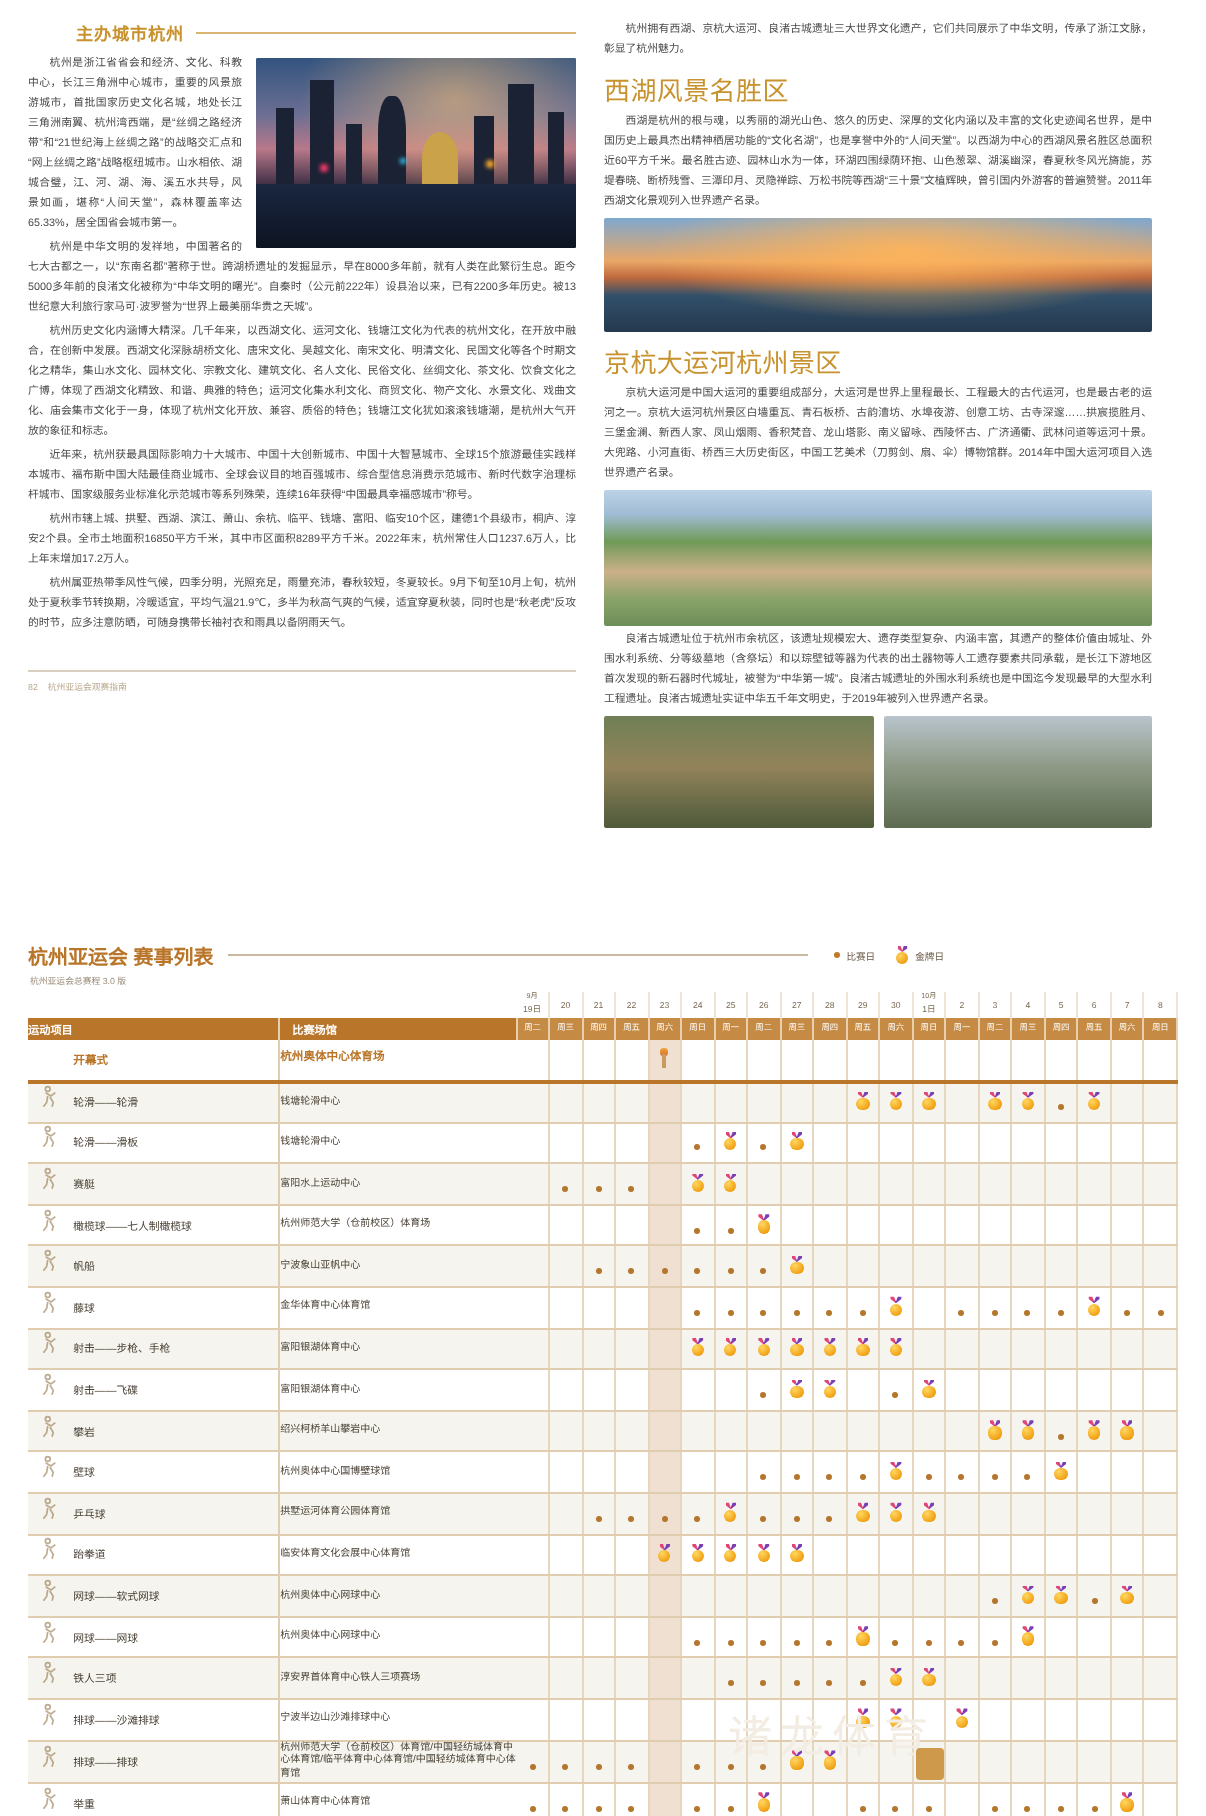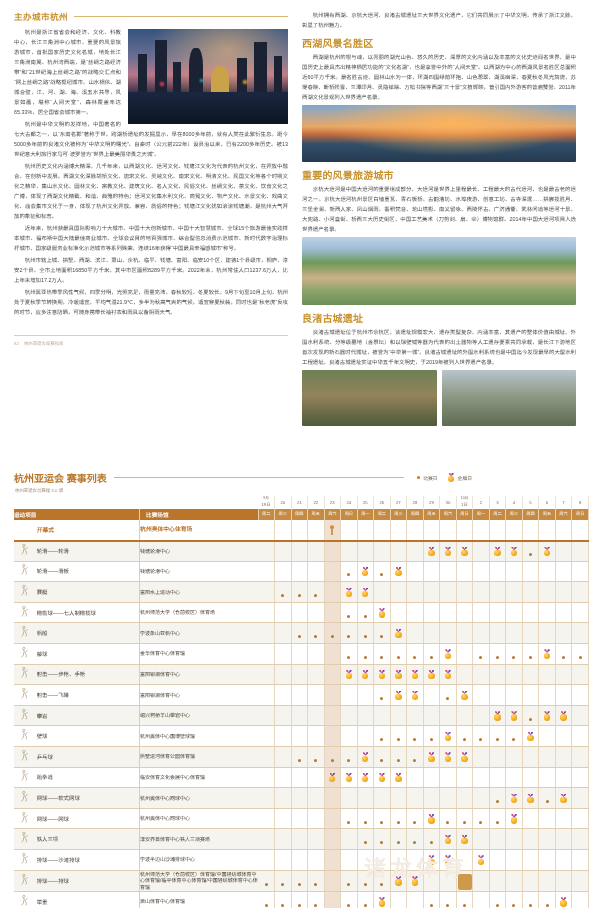--- a/index.html
+++ b/index.html
@@ -8,24 +8,24 @@
     width:603px;height:908px;background:#ffffff;
     font-family:"Liberation Sans","DejaVu Sans",sans-serif;
     color:#3a3a3a;overflow:hidden;position:relative;
   }
   
   .page-top{position:relative;width:603px;height:452px;box-sizing:border-box;padding:10px 14px 0 14px;}
   .cols{display:flex;gap:14px;}
   .col{width:274px;}
   .sec-head{display:flex;align-items:center;gap:6px;margin:0 0 5px 0;}
   .sec-head .t{
-    color:#c8932f;font-weight:bold;font-size:8.6px;white-space:nowrap;letter-spacing:.4px;
+    color:#c8932f;font-weight:bold;font-size:8.6px;white-space:nowrap;letter-spacing:.4px;margin-left:24px;
   }
   .sec-head .rule{flex:1;height:1px;background:#d8b571;}
-  .sub-head{color:#c8932f;font-weight:bold;font-size:10px;margin:5px 0 2px 0;letter-spacing:.2px;}
+  .sub-head{color:#c8932f;font-weight:normal;font-size:13px;margin:5px 0 2px 0;letter-spacing:.2px;}
   p.body{
     margin:0 0 2px 0;font-size:5.4px;line-height:1.85;text-align:justify;
     text-indent:2em;color:#4a4a4a;
   }
   .wrapimg{
     float:right;width:160px;height:95px;margin:2px 0 3px 7px;border-radius:1px;
     background:linear-gradient(180deg,#2f4b74 0%,#4a5f86 28%,#8a5a6e 52%,#3a2b44 74%,#151d2e 100%);
     position:relative;overflow:hidden;
   }
   .wrapimg .sky{position:absolute;inset:0;background:
@@ -97,21 +97,21 @@
      background:linear-gradient(180deg,#f2a33a,#d8702a);}
   .torch .bd{position:absolute;bottom:0;left:2.2px;width:2.4px;height:6.5px;background:#c89a5c;}
 
   .cell-dot{width:3px;height:3px;border-radius:50%;background:#b5762c;display:inline-block;}
   .cell-medal{display:inline-block;width:7.5px;height:9.5px;position:relative;}
   .cell-medal .rib{position:absolute;top:0;left:1.1px;width:5.4px;height:4.2px;
       background:linear-gradient(90deg,#e0457a 0 45%,#7b3fb5 45% 100%);
       clip-path:polygon(0 0,33% 0,50% 58%,67% 0,100% 0,100% 28%,50% 78%,0 28%);}
   .cell-medal .cir{position:absolute;bottom:0;left:0.6px;width:6.3px;height:6.3px;border-radius:50%;
       background:radial-gradient(circle at 35% 30%,#ffd760,#f2a317 68%,#d98a0c);}
-  .wm{position:absolute;right:18px;bottom:26px;font-size:22px;color:#f2ece2;font-weight:bold;letter-spacing:4px;pointer-events:none;margin-left:36px;}
+  .wm{position:absolute;right:18px;bottom:26px;font-size:22px;color:#f2ece2;font-weight:normal;letter-spacing:4px;pointer-events:none;margin-left:36px;}
   .corner-logo{position:absolute;right:14px;bottom:18px;width:14px;height:16px;}
   .corner-logo .b{position:absolute;inset:0;background:#c8882f;border-radius:2px;opacity:.85;}
 </style>
 </head>
 <body>
 
 <div class="page-top">
   <div class="cols">
 
     <div class="col">
@@ -151,25 +151,24 @@
       </div>
     </div>
 
     <div class="col">
       <p class="body">杭州拥有西湖、京杭大运河、良渚古城遗址三大世界文化遗产，它们共同展示了中华文明，传承了浙江文脉，彰显了杭州魅力。</p>
 
       <div class="sub-head">西湖风景名胜区</div>
       <p class="body">西湖是杭州的根与魂，以秀丽的湖光山色、悠久的历史、深厚的文化内涵以及丰富的文化史迹闻名世界，是中国历史上最具杰出精神栖居功能的“文化名湖”，也是享誉中外的“人间天堂”。以西湖为中心的西湖风景名胜区总面积近60平方千米。最名胜古迹、园林山水为一体，环湖四围绿荫环抱、山色葱翠、湖溪幽深，春夏秋冬风光旖旎，苏堤春晓、断桥残雪、三潭印月、灵隐禅踪、万松书院等西湖“三十景”文植辉映，曾引国内外游客的普遍赞誉。2011年西湖文化景观列入世界遗产名录。</p>
       <div class="photo ph-lake"></div>
 
-      <div class="sub-head">重要的风景旅游城市</div>
+      <div class="sub-head">京杭大运河杭州景区</div>
       <p class="body">京杭大运河是中国大运河的重要组成部分，大运河是世界上里程最长、工程最大的古代运河，也是最古老的运河之一。京杭大运河杭州景区白墙重瓦、青石板桥、古韵漕坊、水埠夜游、创意工坊、古寺深邃……拱宸揽胜月、三堡金澜、新西人家、凤山烟雨、香积梵音、龙山塔影、南义留咏、西陵怀古、广济通衢、武林问道等运河十景。大兜路、小河直街、桥西三大历史街区，中国工艺美术（刀剪剑、扇、伞）博物馆群。2014年中国大运河项目入选世界遗产名录。</p>
       <div class="photo ph-canal"></div>
 
-      <div class="sub-head">良渚古城遗址</div>
       <p class="body">良渚古城遗址位于杭州市余杭区，该遗址规模宏大、遗存类型复杂、内涵丰富，其遗产的整体价值由城址、外围水利系统、分等级墓地（含祭坛）和以琮壁钺等器为代表的出土器物等人工遗存要素共同承载，是长江下游地区首次发现的新石器时代城址，被誉为“中华第一城”。良渚古城遗址的外围水利系统也是中国迄今发现最早的大型水利工程遗址。良渚古城遗址实证中华五千年文明史，于2019年被列入世界遗产名录。</p>
       <div class="twoimg">
         <div class="photo ph-stat"></div>
         <div class="photo ph-ruins"></div>
       </div>
     </div>
 
   </div>
 </div>
 

